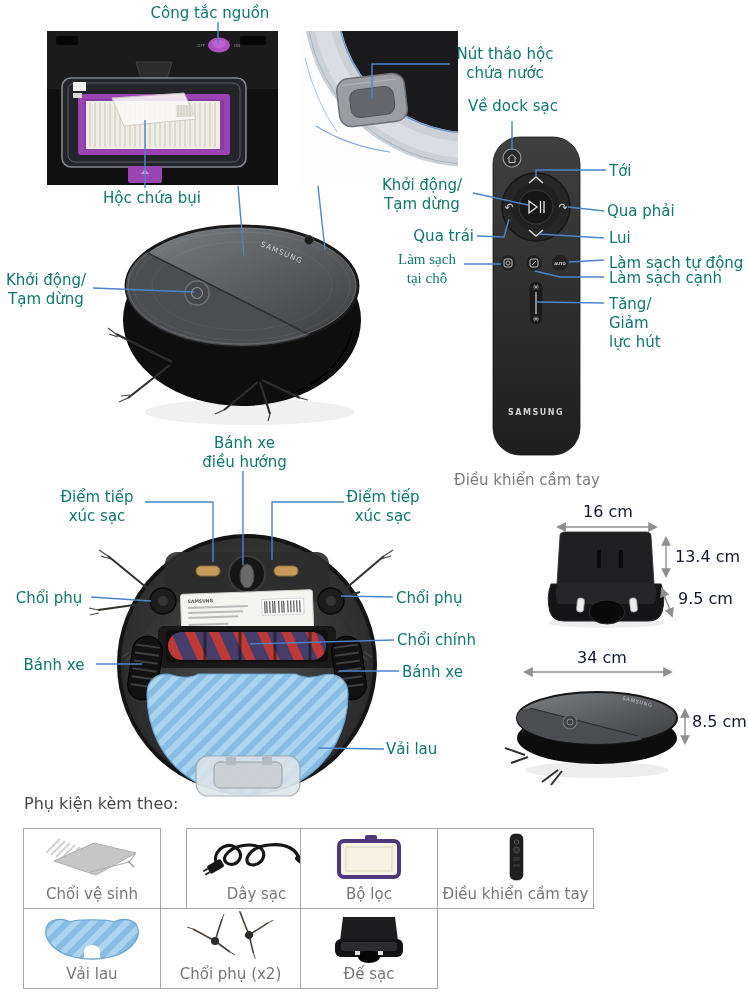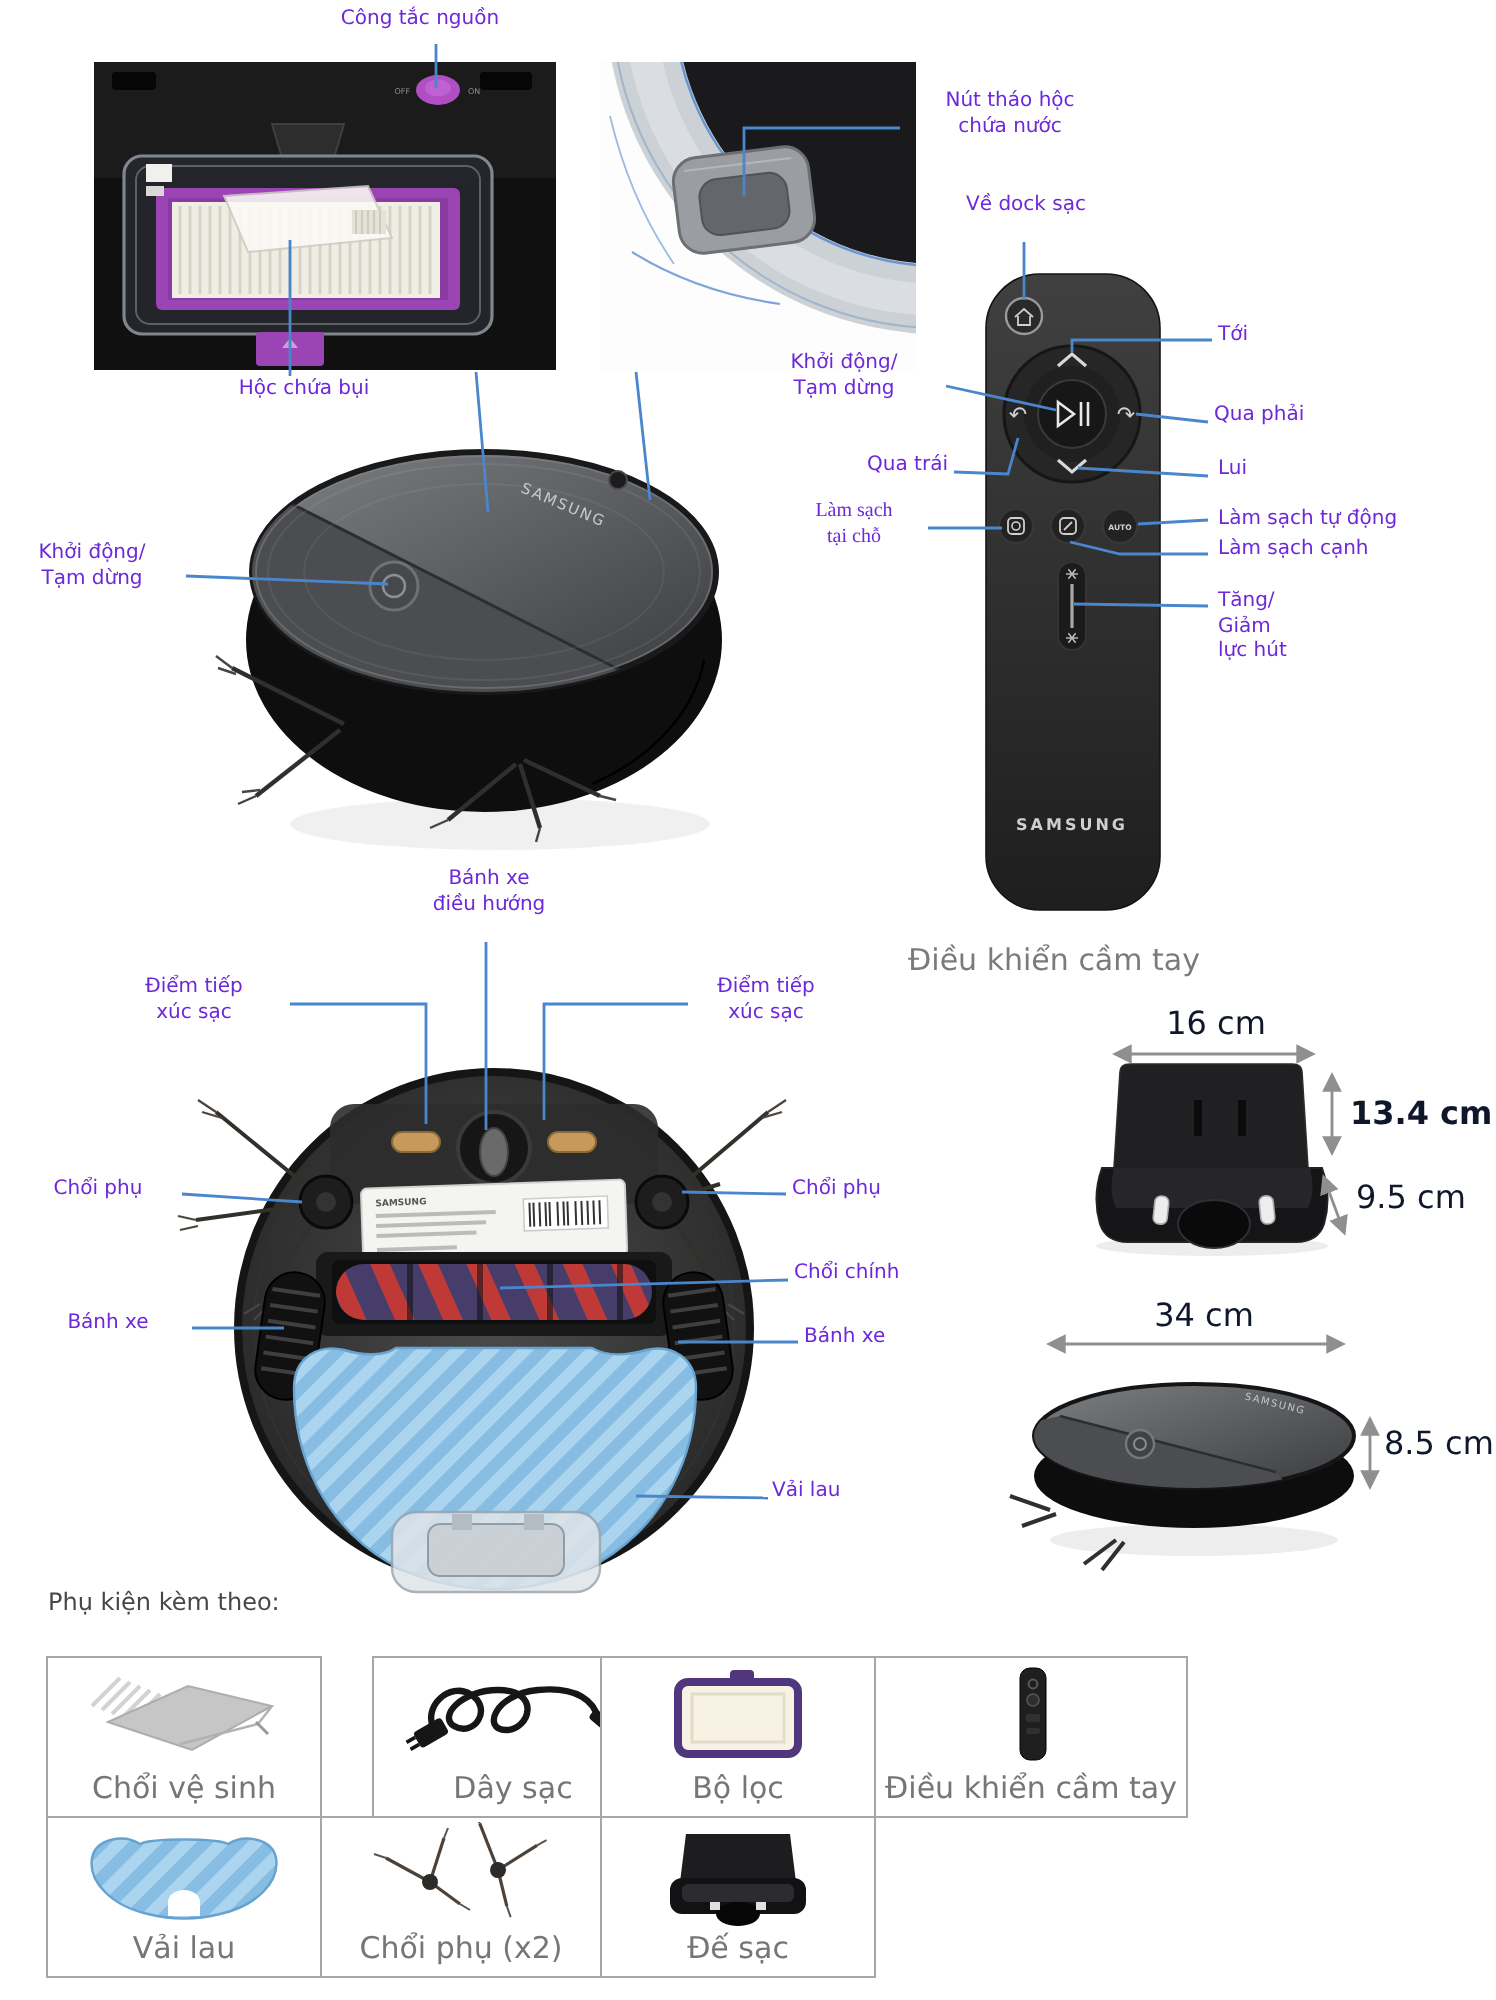--- a/index.html
+++ b/index.html
@@ -1,24 +1,24 @@
 <!DOCTYPE html>
 <html><head>
 <meta charset="utf-8">
 <style>
   html,body{margin:0;padding:0;background:#fff;}
   .stage{position:relative;width:748px;height:1000px;background:#fff;overflow:hidden;
          font-family:"DejaVu Sans","Liberation Sans",sans-serif;}
   .stage svg text{font-family:"DejaVu Sans","Liberation Sans",sans-serif;}
-  .lb{position:absolute;font-size:10px;line-height:1.25;color:#6d28d9;white-space:pre-line;}
+  .lb{position:absolute;font-size:15px;line-height:1.25;color:#0f766e;white-space:pre-line;}
   .lb.c{text-align:center;} .lb.r{text-align:right;}
   .cap{position:absolute;font-size:15px;color:#7b7b7b;text-align:center;}
   .dim{position:absolute;font-size:16px;color:#0f172a;}
   .dim.c{text-align:center;}
-  .acc-title{position:absolute;left:24px;top:794px;width:280px;font-size:12px;color:#474747;}
+  .acc-title{position:absolute;left:24px;top:794px;width:280px;font-size:16px;color:#474747;}
   .acc-table{position:absolute;left:23px;top:828px;width:571px;height:161px;}
   .acc-cell{position:absolute;border:1px solid #a6a6a6;background:#fff;box-sizing:border-box;}
   .acc-icon{position:absolute;left:0;right:0;top:2px;height:52px;display:flex;align-items:center;justify-content:center;}
   .acc-label{position:absolute;left:2px;right:2px;bottom:5px;text-align:center;font-size:15px;color:#767676;white-space:nowrap;}
 </style>
 </head>
 <body>
 
 <div class="stage">
 
@@ -358,21 +358,21 @@
 <div class="lb c" style="left:323px;top:488px;width:120px;">Điểm tiếp
 xúc sạc</div>
 <div class="lb c" style="left:8px;top:589px;width:82px;">Chổi phụ</div>
 <div class="lb" style="left:396px;top:589px;width:80px;">Chổi phụ</div>
 <div class="lb" style="left:397px;top:631px;width:90px;">Chổi chính</div>
 <div class="lb c" style="left:15px;top:656px;width:78px;">Bánh xe</div>
 <div class="lb" style="left:402px;top:663px;width:80px;">Bánh xe</div>
 <div class="lb" style="left:386px;top:740px;width:70px;">Vải lau</div>
 
 <div class="dim c" style="left:558px;top:502px;width:100px;">16 cm</div>
-<div class="dim" style="left:675px;top:547px;width:72px;font-weight:bold;">13.4 cm</div>
+<div class="dim" style="left:675px;top:547px;width:72px;">13.4 cm</div>
 <div class="dim" style="left:678px;top:589px;width:70px;">9.5 cm</div>
 <div class="dim c" style="left:552px;top:648px;width:100px;">34 cm</div>
 <div class="dim" style="left:692px;top:712px;width:60px;">8.5 cm</div>
 
 <div class="acc-title">Phụ kiện kèm theo:</div>
 
 
 <div class="acc-table">
   <div class="acc-cell" style="left:0;top:0;width:138px;height:81px;">
     <div class="acc-icon">

